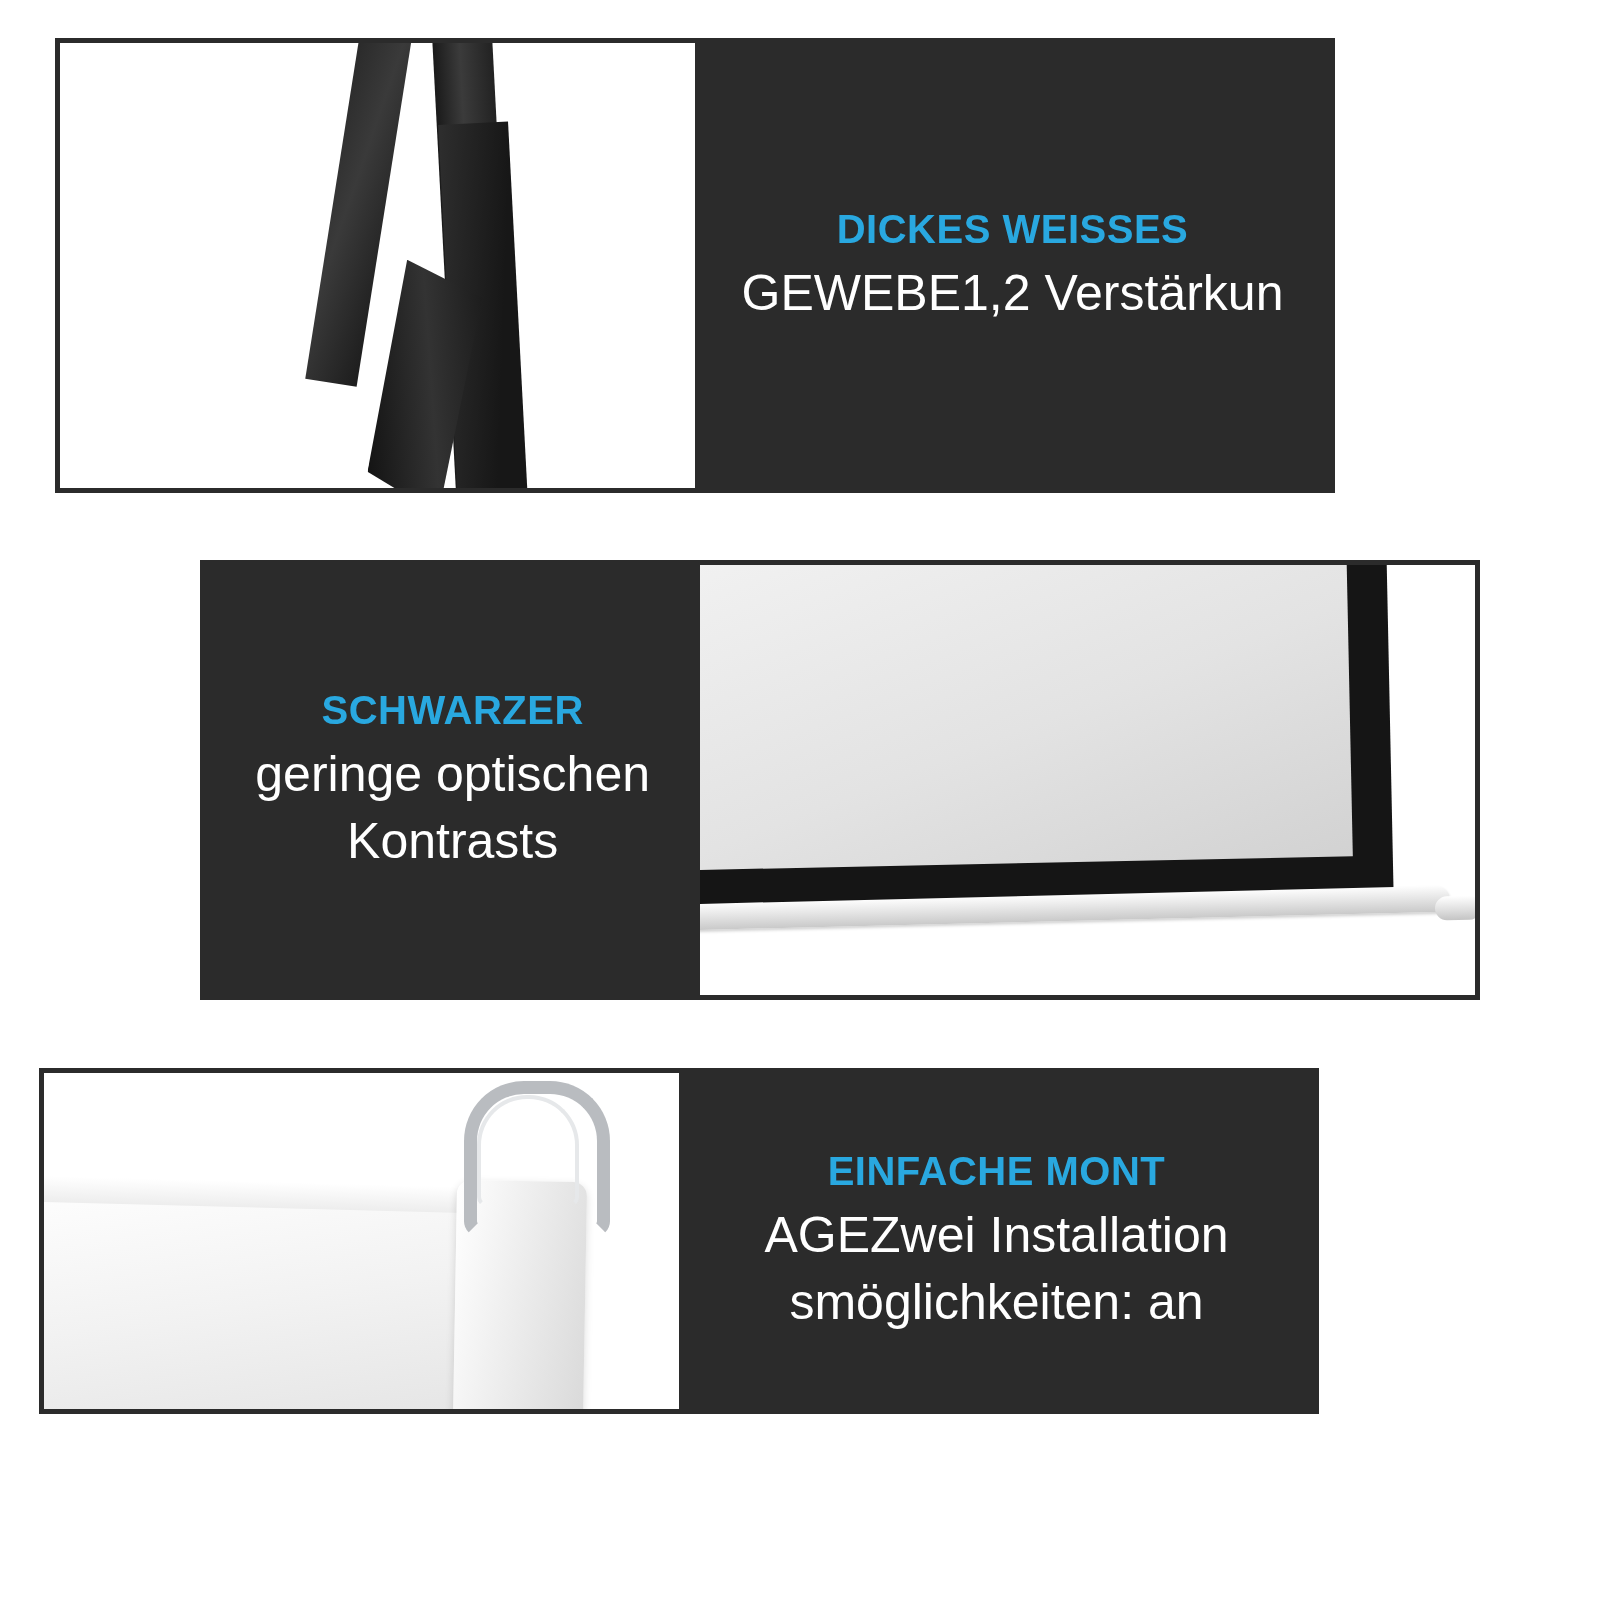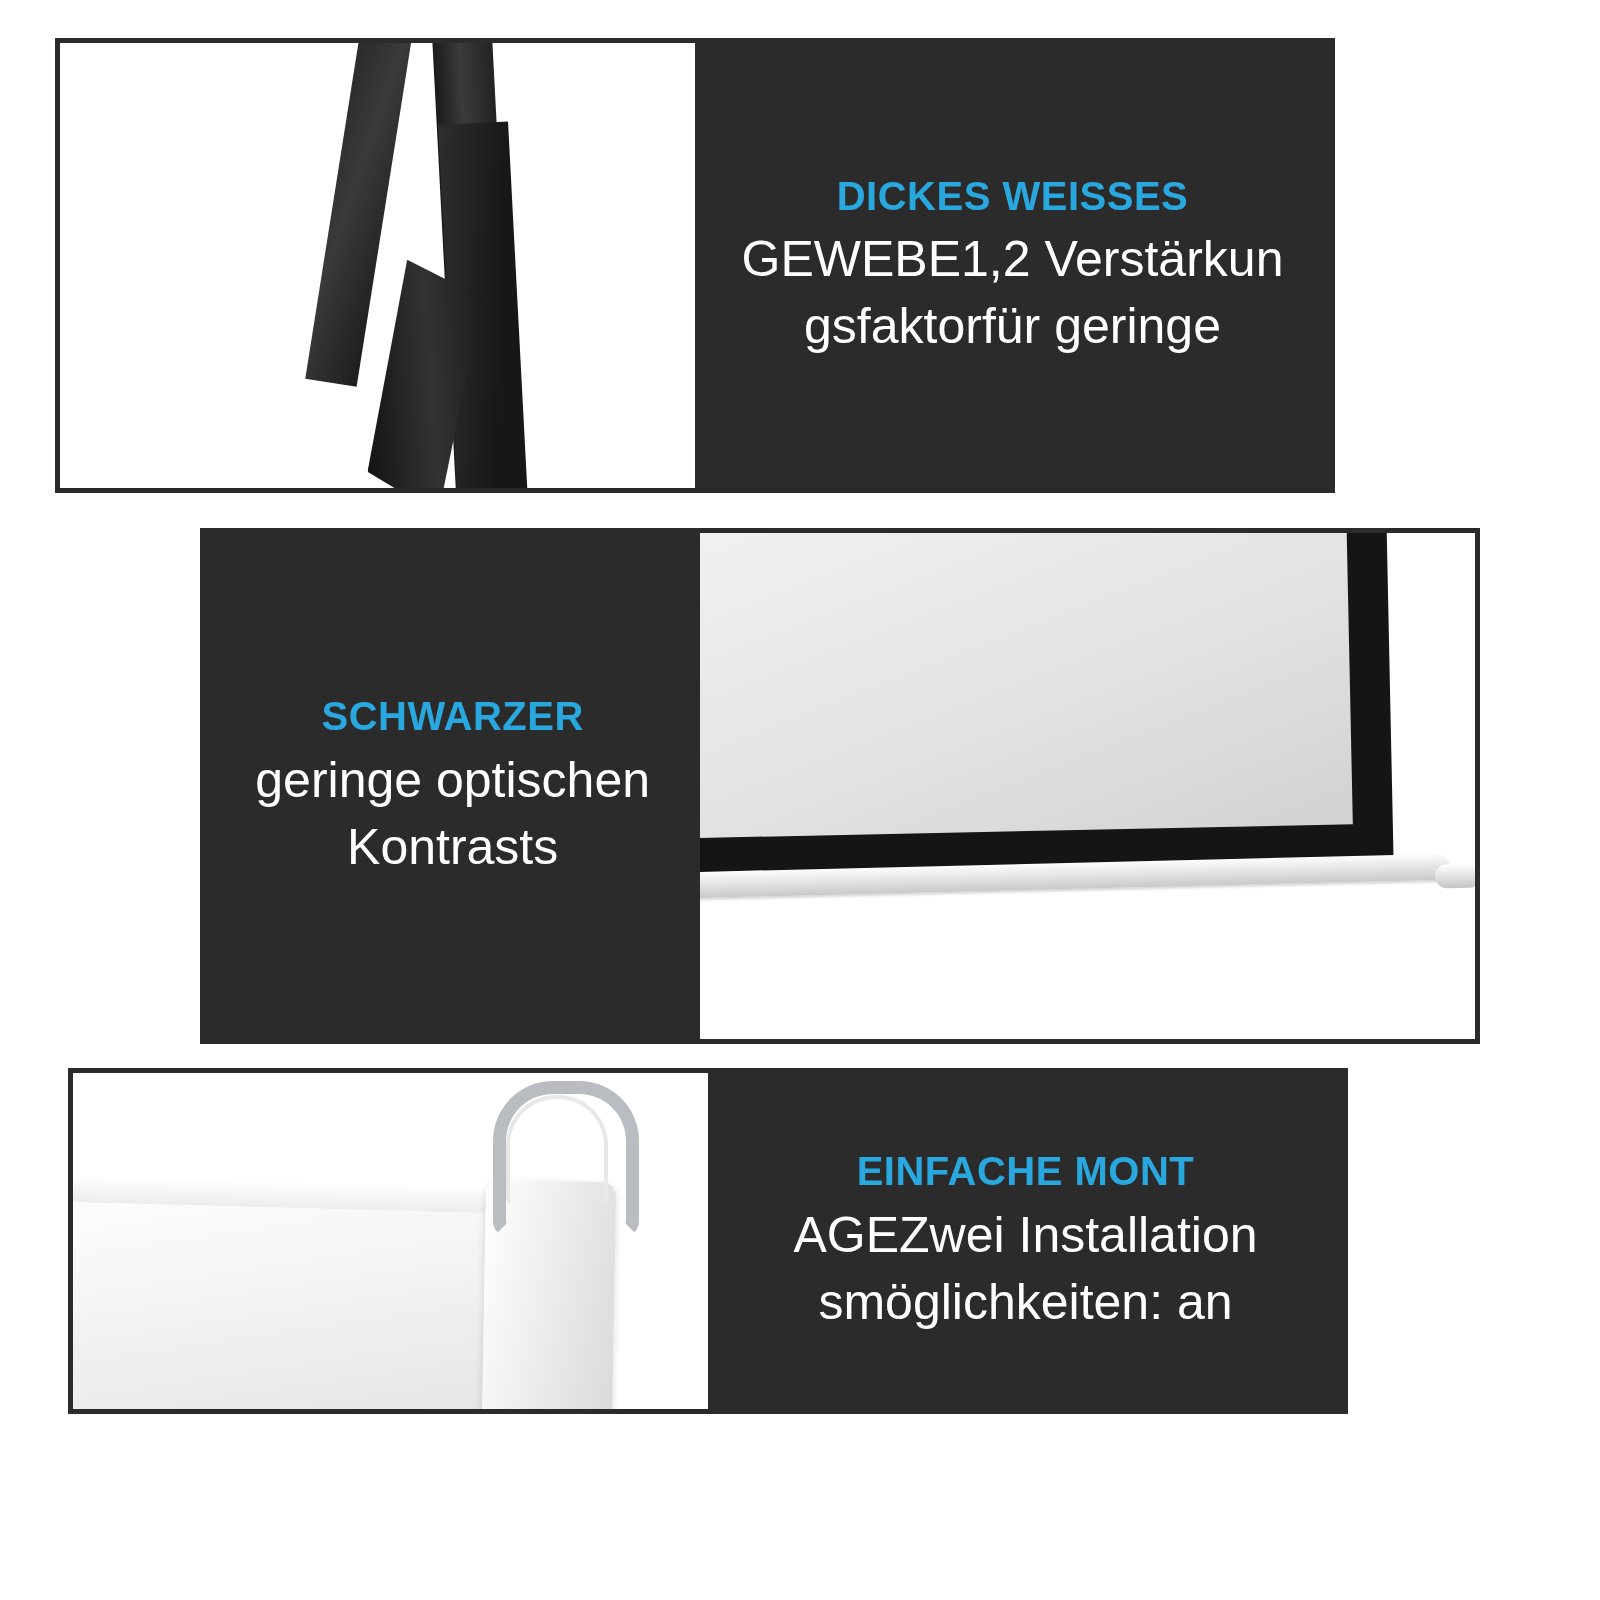--- a/index.html
+++ b/index.html
@@ -118,23 +118,23 @@
     top: 80px;
     width: 70px;
     height: 380px;
     background: linear-gradient(95deg,#2e2e2e 0%, #171717 70%);
     transform: rotate(-3deg);
   }
 
   
   #panel-2 {
     left: 200px;
-    top: 528px;
+    top: 560px;
     width: 1280px;
-    height: 516px;
+    height: 440px;
     border: 5px solid #2b2b2b;
   }
   #panel-2 .text-half { width: 39%; }
   #panel-2 .img-half  { width: 61%; background: #ffffff; }
 
   .screen-wrap {
     position: absolute;
     inset: 0;
     background: #ffffff;
   }
@@ -174,21 +174,21 @@
     top: 331px;
     width: 46px;
     height: 24px;
     background: linear-gradient(180deg,#ffffff 0%,#dddddd 60%,#c4c4c4 100%);
     border-radius: 12px;
     transform: rotate(-1.4deg);
   }
 
   
   #panel-3 {
-    left: 68px;
+    left: 39px;
     top: 1068px;
     width: 1280px;
     height: 346px;
     border: 5px solid #2b2b2b;
   }
   #panel-3 .img-half { width: 50%; background: #ffffff; }
   #panel-3 .text-half { width: 50%; }
 
   .mount-wrap {
     position: absolute;
@@ -279,21 +279,20 @@
         <div class="strap-a"></div>
         <div class="strap-b"></div>
         <div class="strap-d"></div>
         <div class="strap-c"></div>
       </div>
     </div>
     <div class="panel-half text-half">
       <div class="text-inner">
         <span class="headline">DICKES WEISSES</span>
         <span class="body-text">GEWEBE1,2 Verstärkun</span>
-        <span class="body-text">gsfaktorfür geringe</span>
       </div>
     </div>
   </div>
 
   <div class="panel" id="panel-2">
     <div class="panel-half text-half">
       <div class="text-inner">
         <span class="headline">SCHWARZER</span>
         <span class="body-text">geringe optischen</span>
         <span class="body-text">Kontrasts</span>

